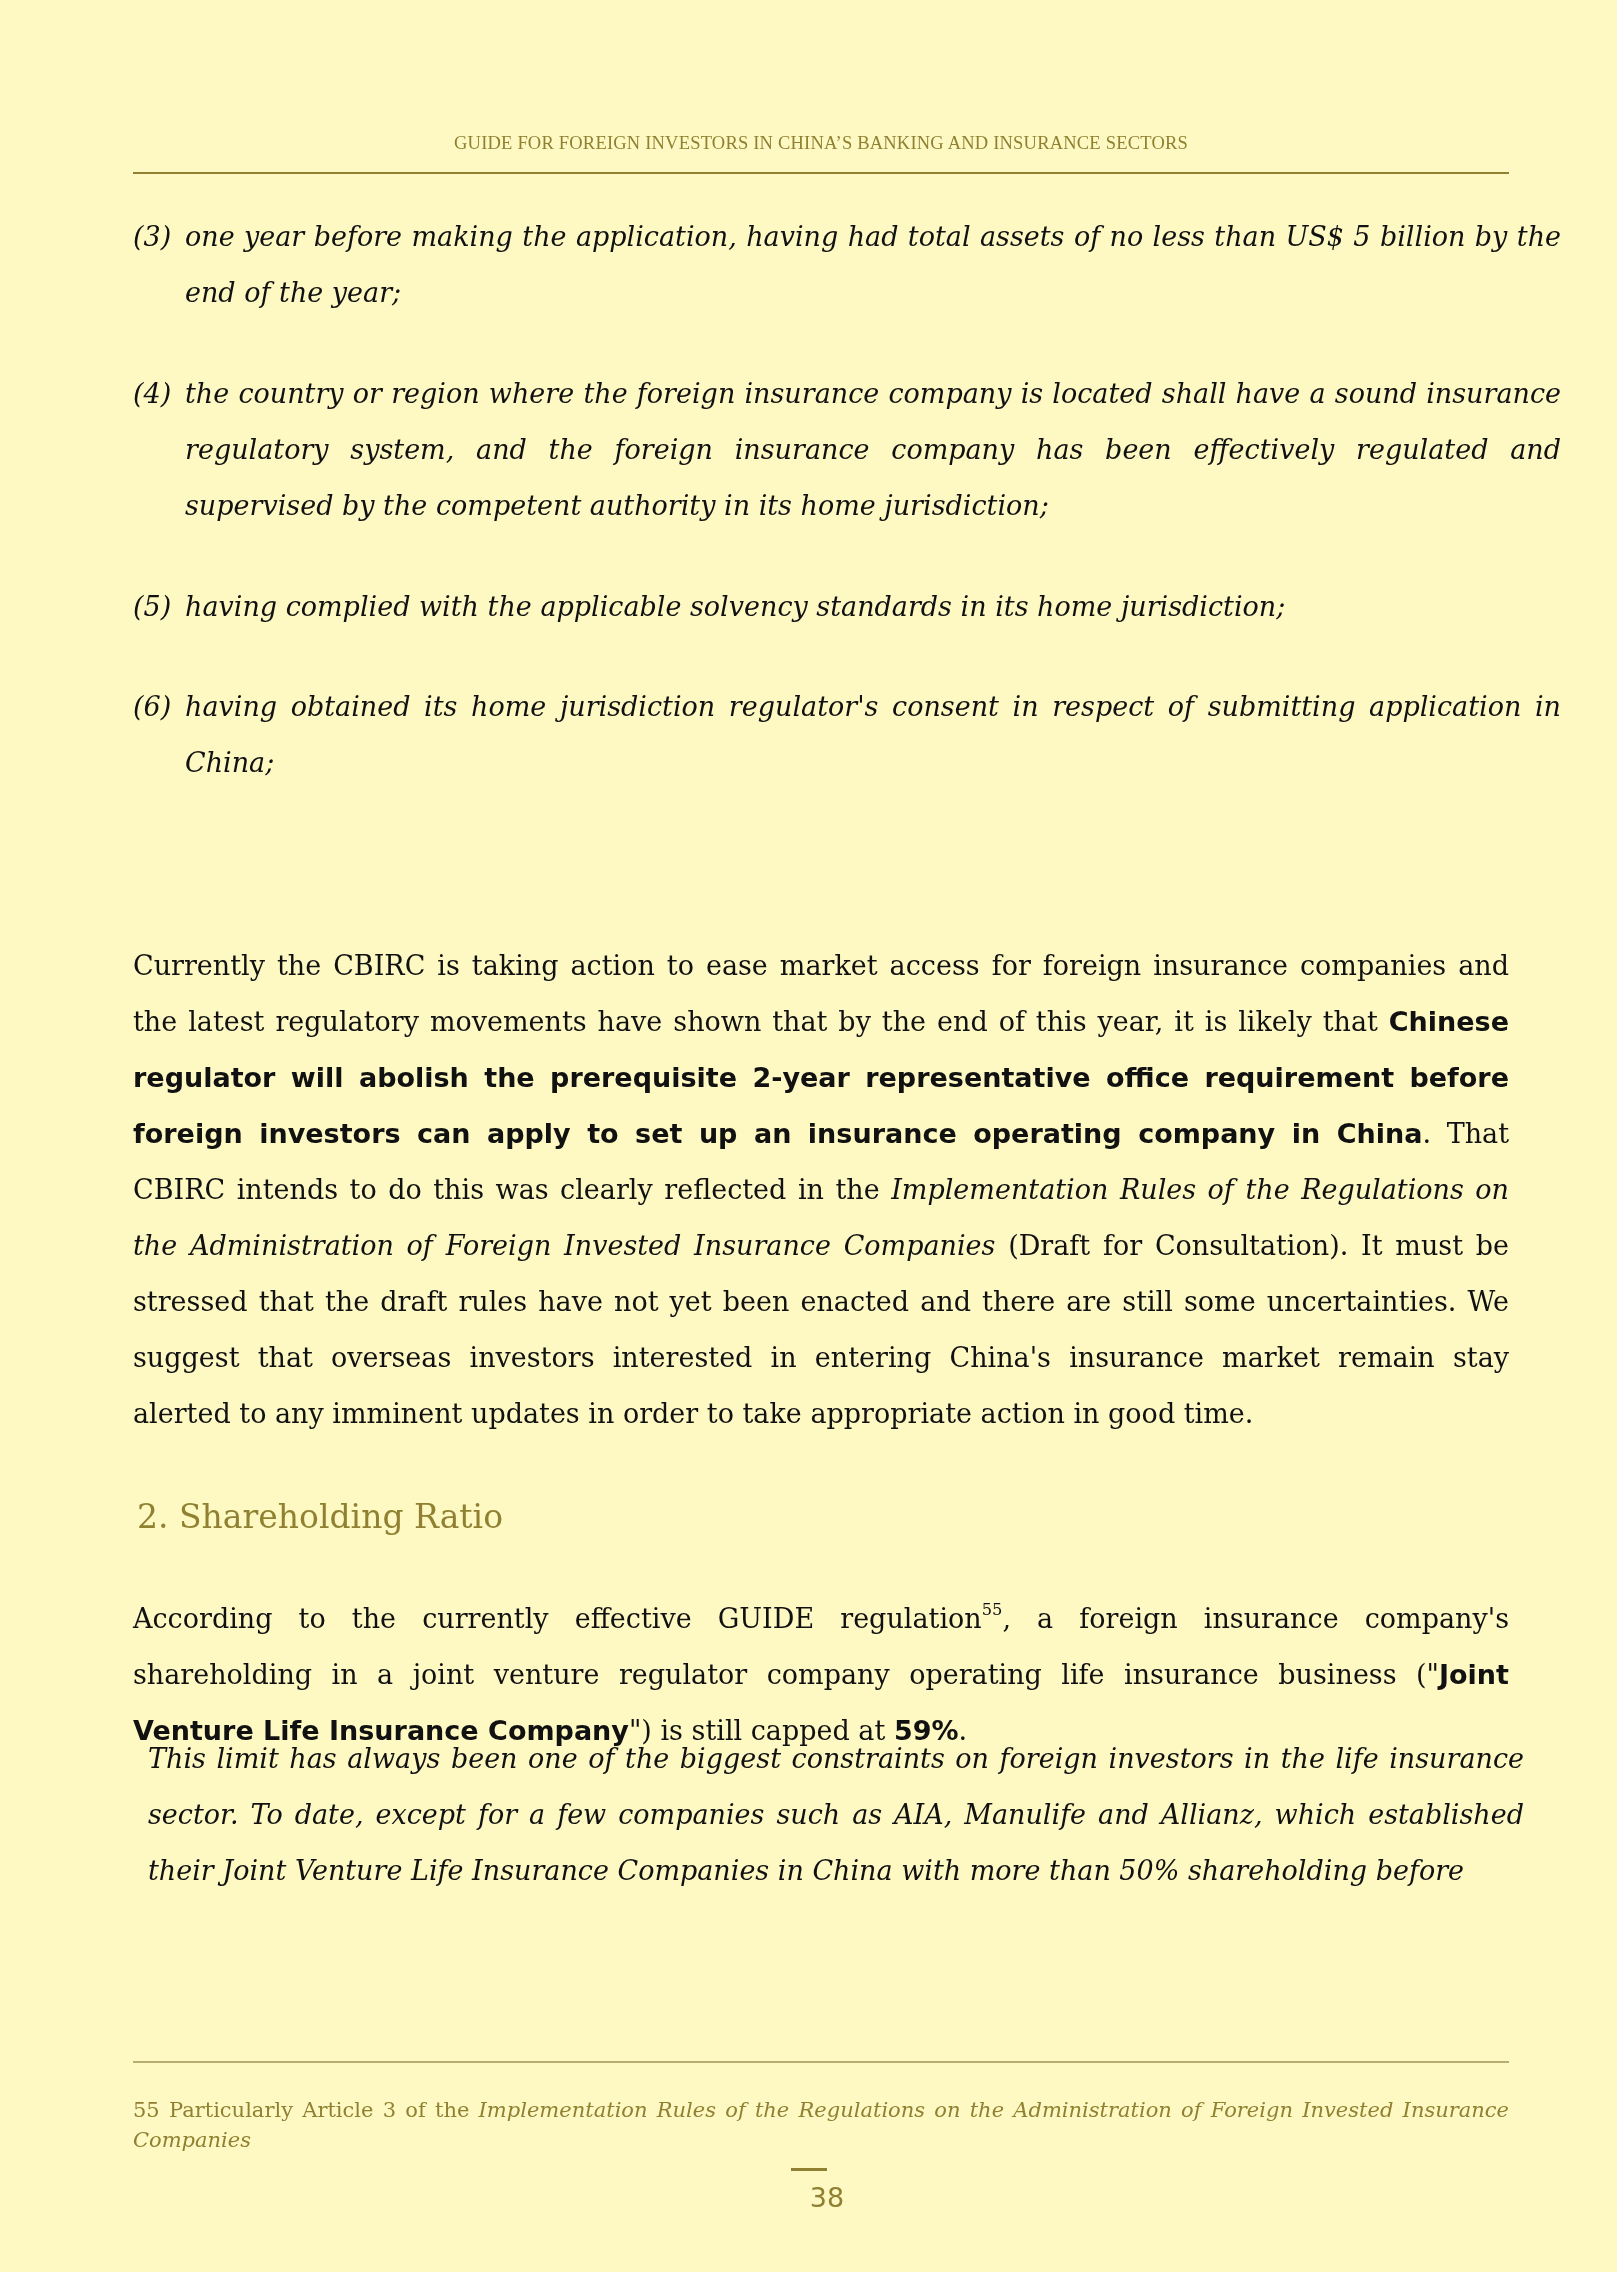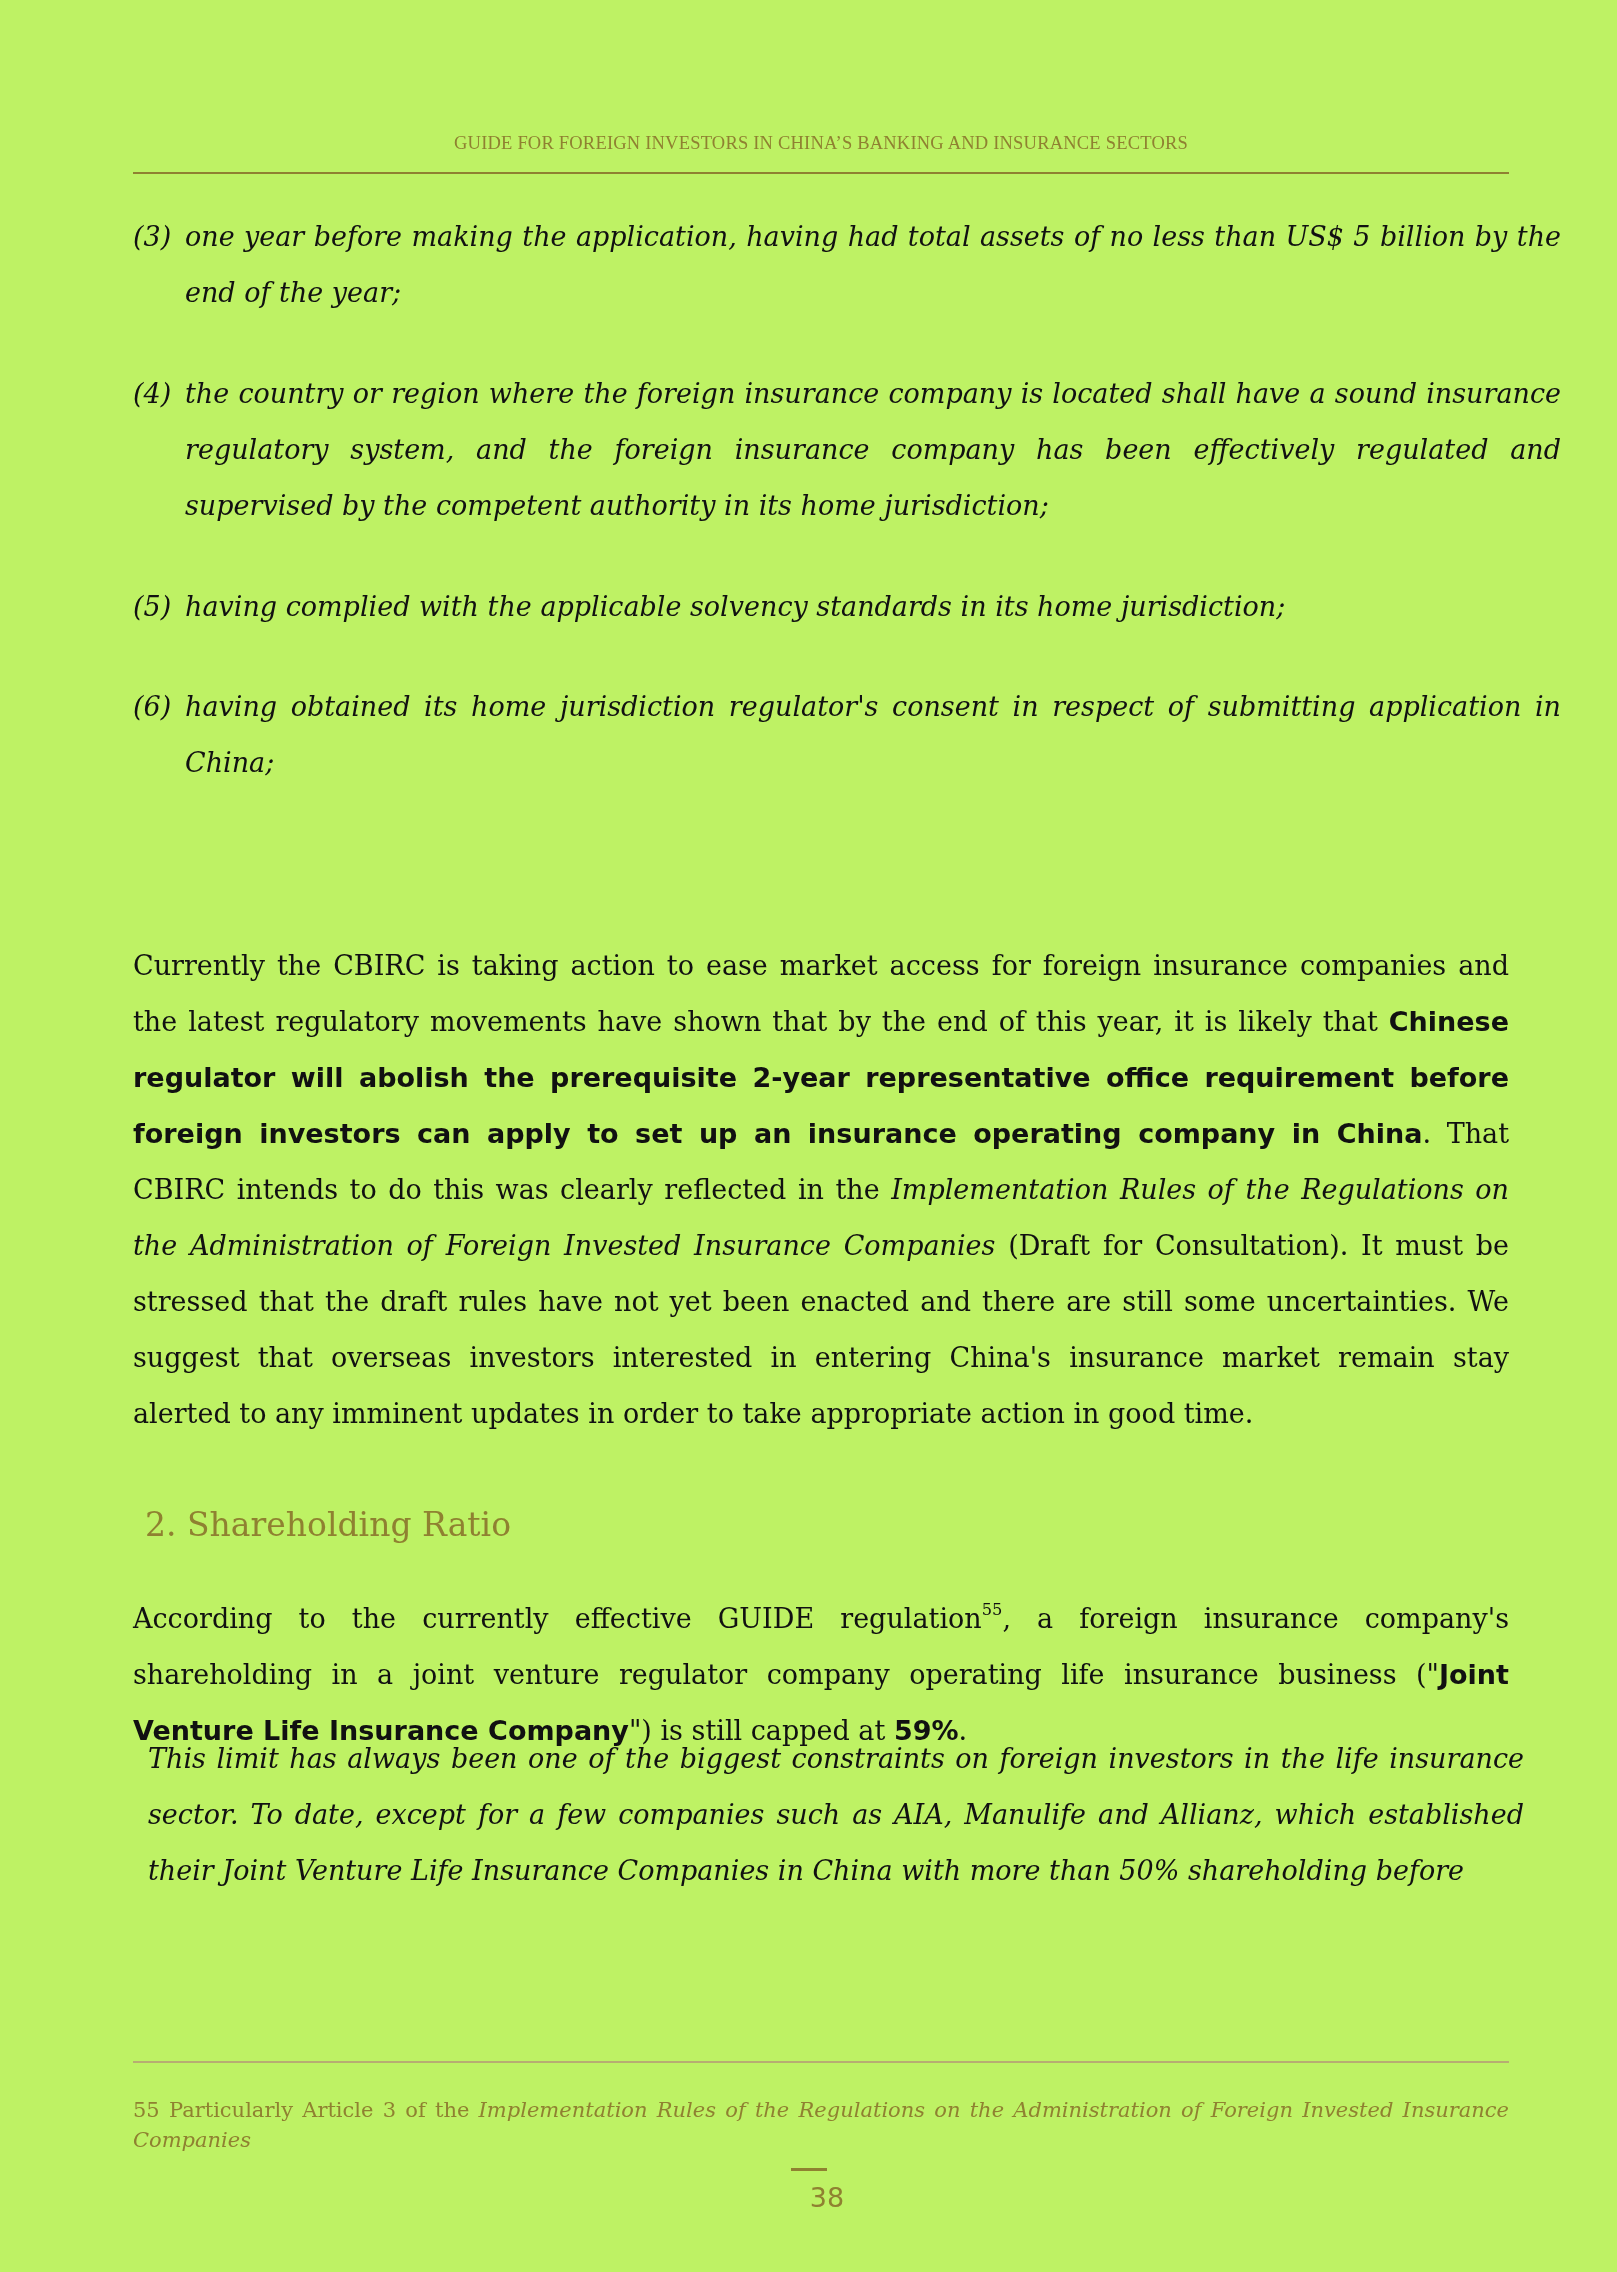--- a/index.html
+++ b/index.html
@@ -1,34 +1,34 @@
 <!DOCTYPE html>
 <html style="font-size:12px"><head>
 <meta charset="utf-8">
 <style>
   html, body { margin: 0; padding: 0; background: #ffffff; }
   body { width: 1618px; height: 2273px; position: relative; overflow: hidden; }
-  .page { position: absolute; left: 0; top: 0; width: 1618px; height: 2273px; background: #bef264; }
+  .page { position: absolute; left: 0; top: 0; width: 1618px; height: 2273px; background: #fef9c3; }
   .running-header {
     position: absolute; left: 133px; width: 1376px; top: 133px;
     text-align: center; font-family: "Liberation Serif", serif;
     font-size: 18.5px; letter-spacing: 0.2px; color: #8f8131;
   }
   .header-rule {
     position: absolute; left: 133px; width: 1376px; top: 172px; height: 2.2px; background: #8f8131;
   }
   .body-text {
     font-family: "DejaVu Serif", serif; font-size: 27px; color: #111;
     line-height: 56px; text-align: justify; position: absolute; left: 133px; width: 1376px;
   }
   .list-item { padding-left: 52px; text-indent: -52px; font-style: italic; }
   .list-item .num { display: inline-block; width: 52px; text-indent: 0; }
   .section-heading {
     position: absolute; left: 133px; top: 1493px;
-    font-family: "DejaVu Serif", serif; font-size: 33px; color: #8f8131; font-weight: normal; margin: 12px;
+    font-family: "DejaVu Serif", serif; font-size: 33px; color: #8f8131; font-weight: normal; margin: 4px;
   }
   sup { font-size: 16.3px; line-height: 0; vertical-align: 13.3px; }
   b { font-family: "DejaVu Sans", sans-serif; font-weight: bold; font-size: 27px; }
   i { font-style: italic; }
   .footnote-rule {
     position: absolute; left: 133px; width: 1376px; top: 2061px; height: 1.5px; background: #b7ad72;
   }
   .footnote {
     position: absolute; left: 133px; width: 1376px; top: 2071px;
     font-family: "DejaVu Serif", serif; font-size: 21px; line-height: 30px; color: #8f8131;

